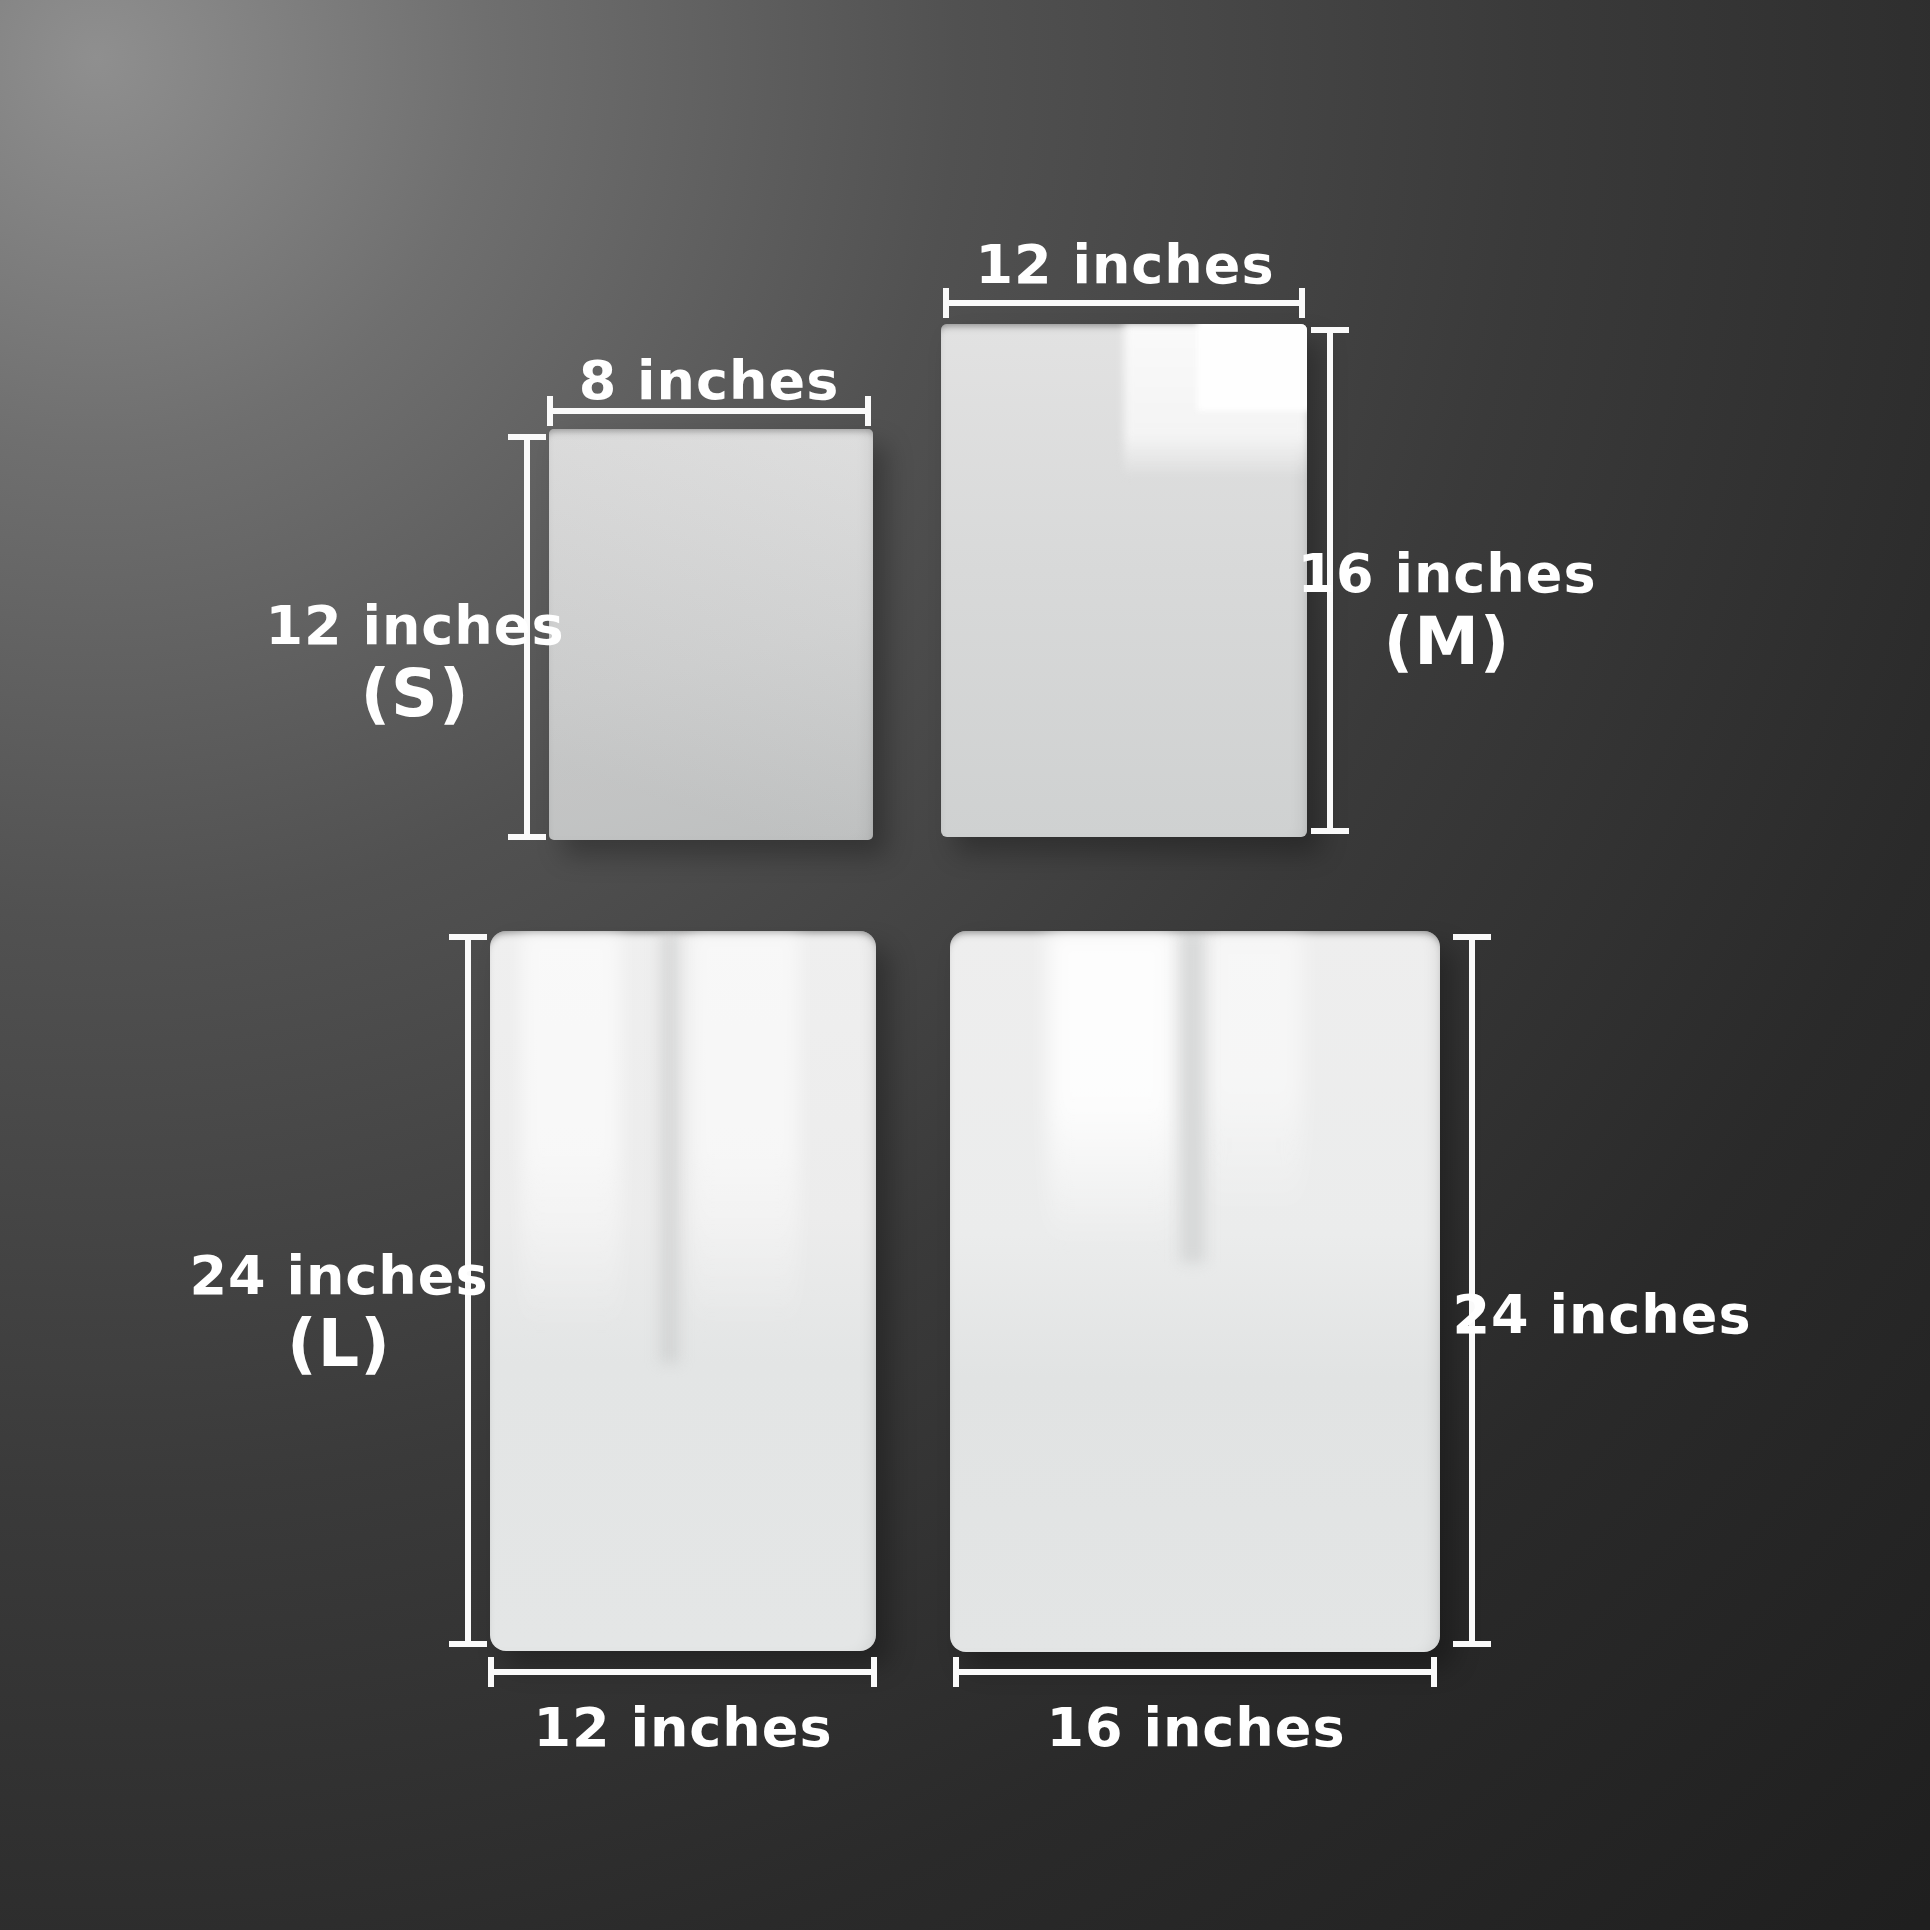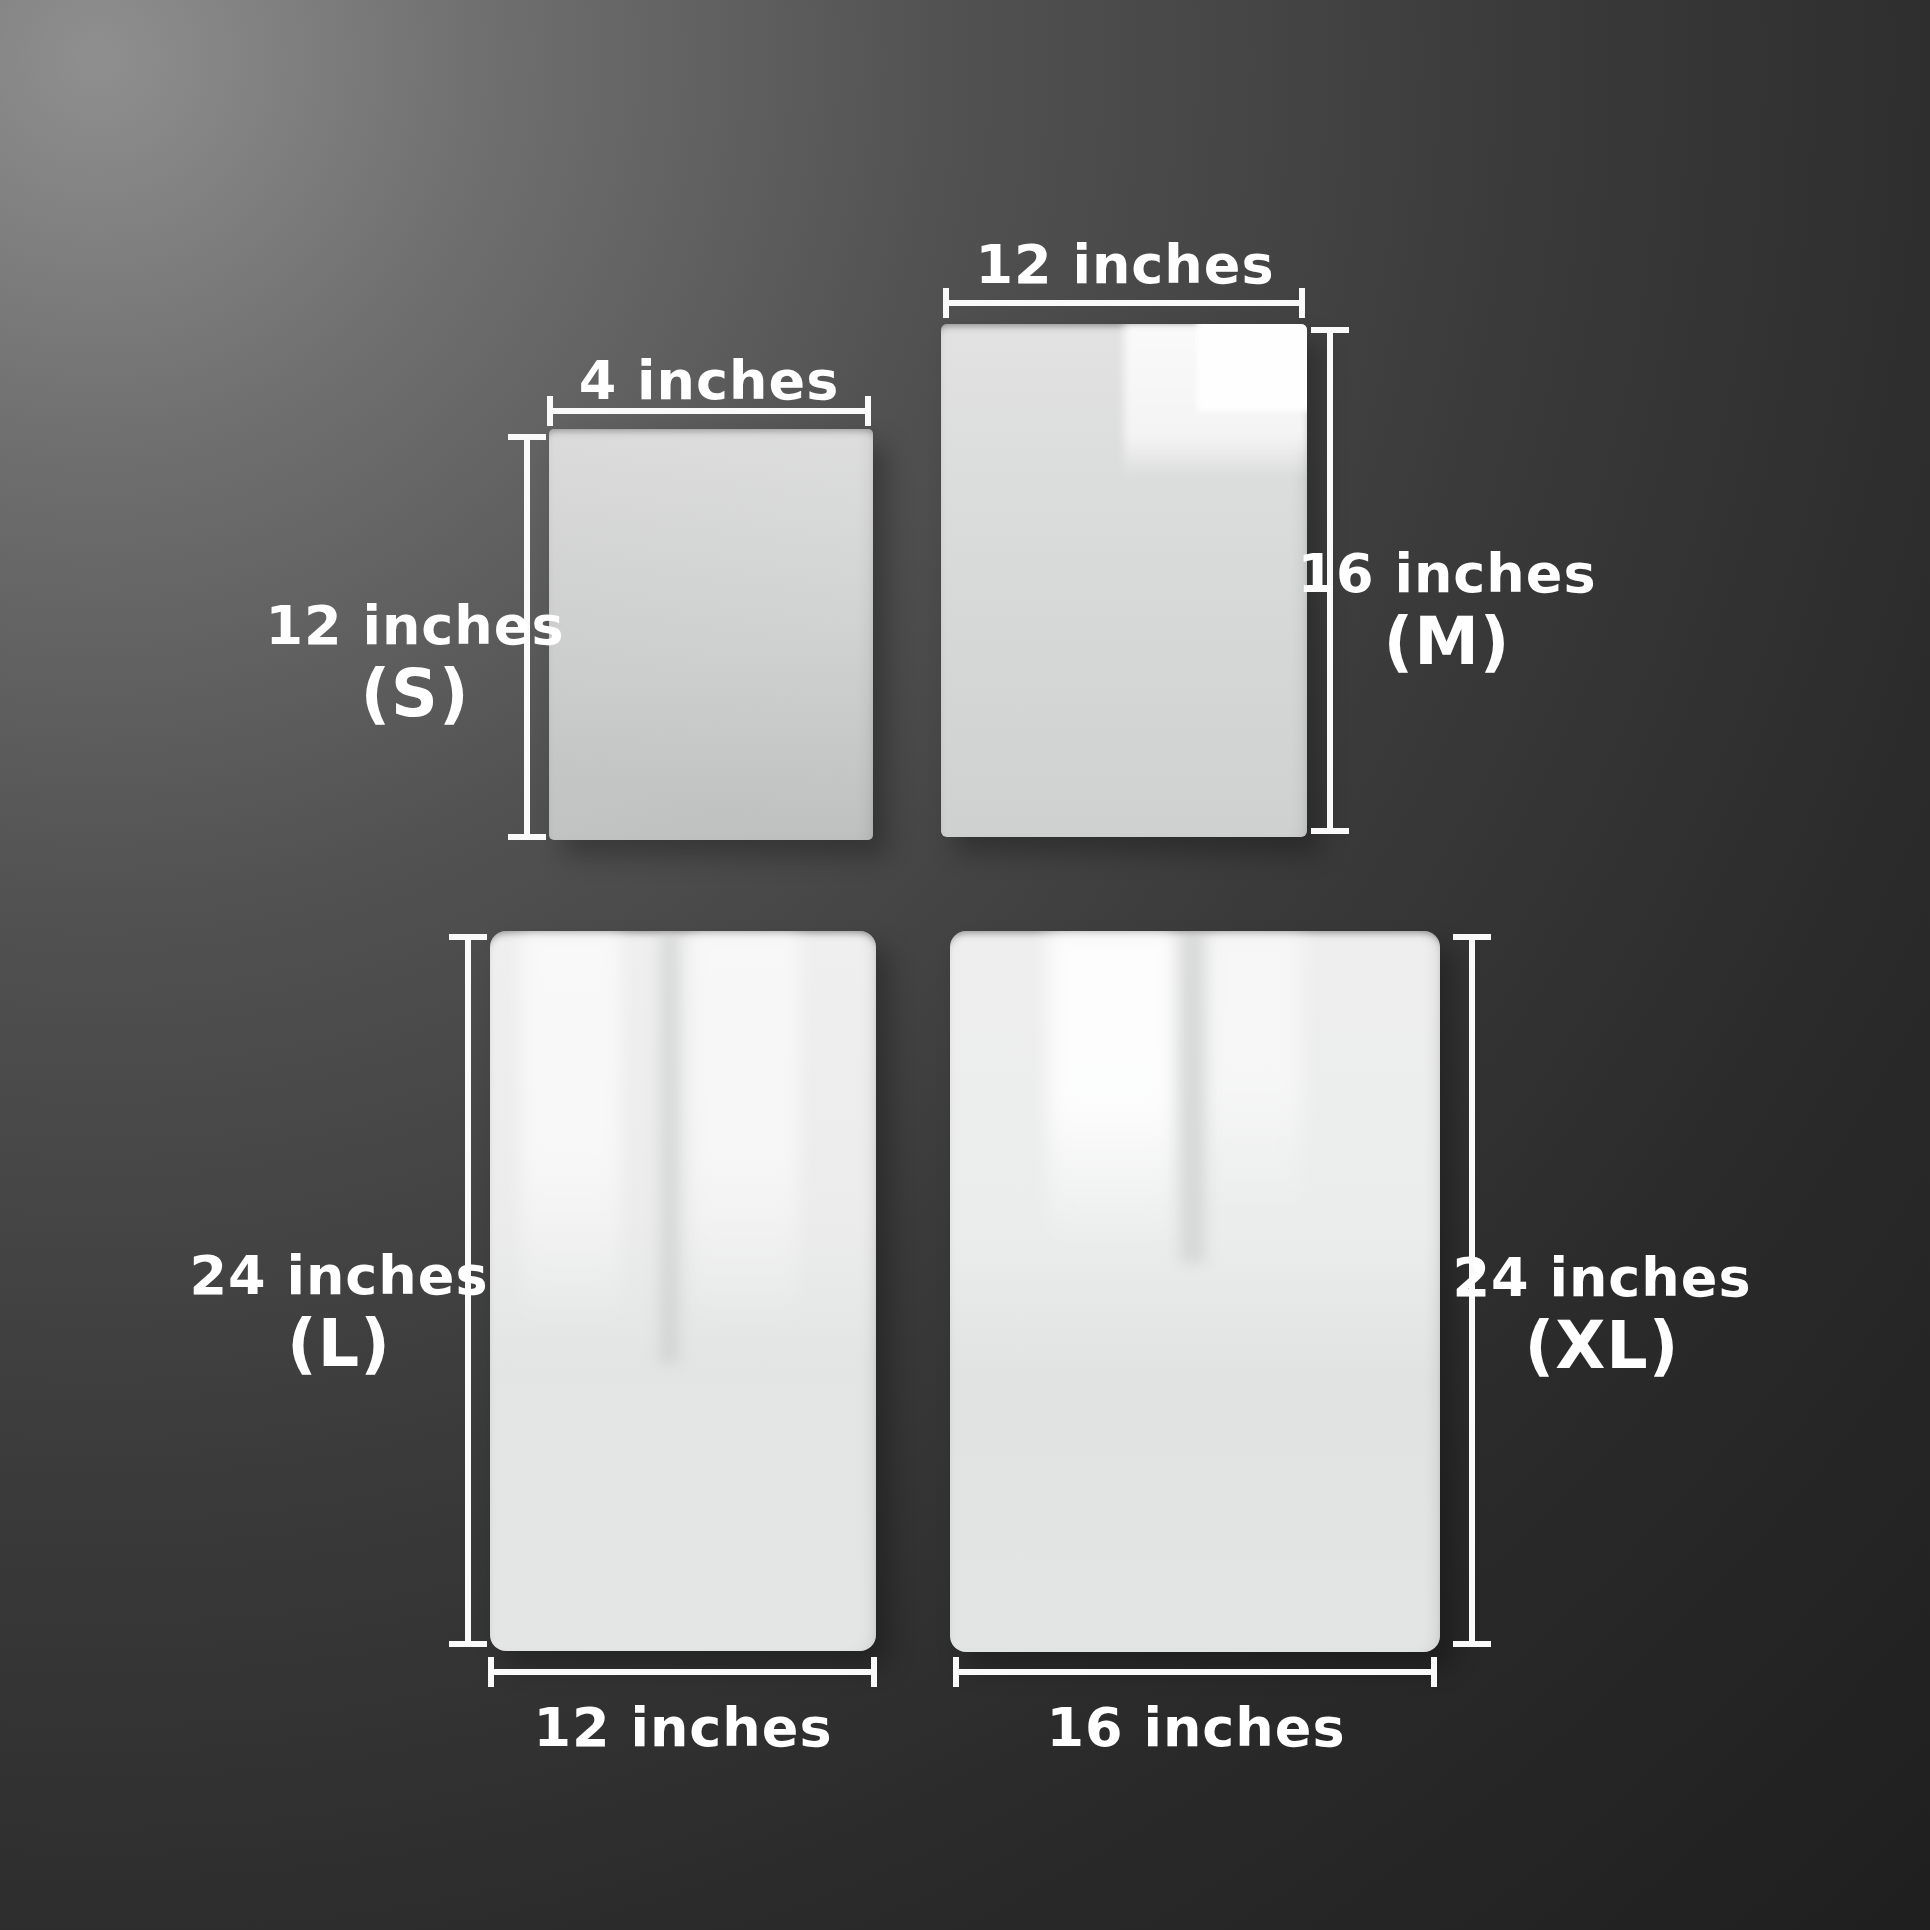--- a/index.html
+++ b/index.html
@@ -99,21 +99,21 @@
 <body>
 
 <div class="stage">
 
   <section>
     <div class="panel panel-s">
       <div class="gloss gloss-a"></div>
     </div>
     <div class="dim dim-h s-wline"></div>
     <div class="dim dim-v s-hline"></div>
-    <div class="lbl s-wlabel">4 inches</div>
+    <div class="lbl s-wlabel">8 inches</div>
     <div class="lbl-block s-side">
       <div class="dim-text">12 inches</div>
       <div class="code-text">(S)</div>
     </div>
   </section>
 
   <section>
     <div class="panel panel-m">
       <div class="gloss gloss-a"></div>
       <div class="gloss gloss-b"></div>
@@ -146,18 +146,17 @@
     <div class="panel panel-xl">
       <div class="gloss gloss-a"></div>
       <div class="gloss gloss-b"></div>
       <div class="gloss gloss-c"></div>
     </div>
     <div class="dim dim-v xl-hline"></div>
     <div class="dim dim-h xl-wline"></div>
     <div class="lbl xl-wlabel">16 inches</div>
     <div class="lbl-block xl-side">
       <div class="dim-text">24 inches</div>
-      <div class="code-text">(XL)</div>
     </div>
   </section>
 
 </div>
 
 
 </body></html>

